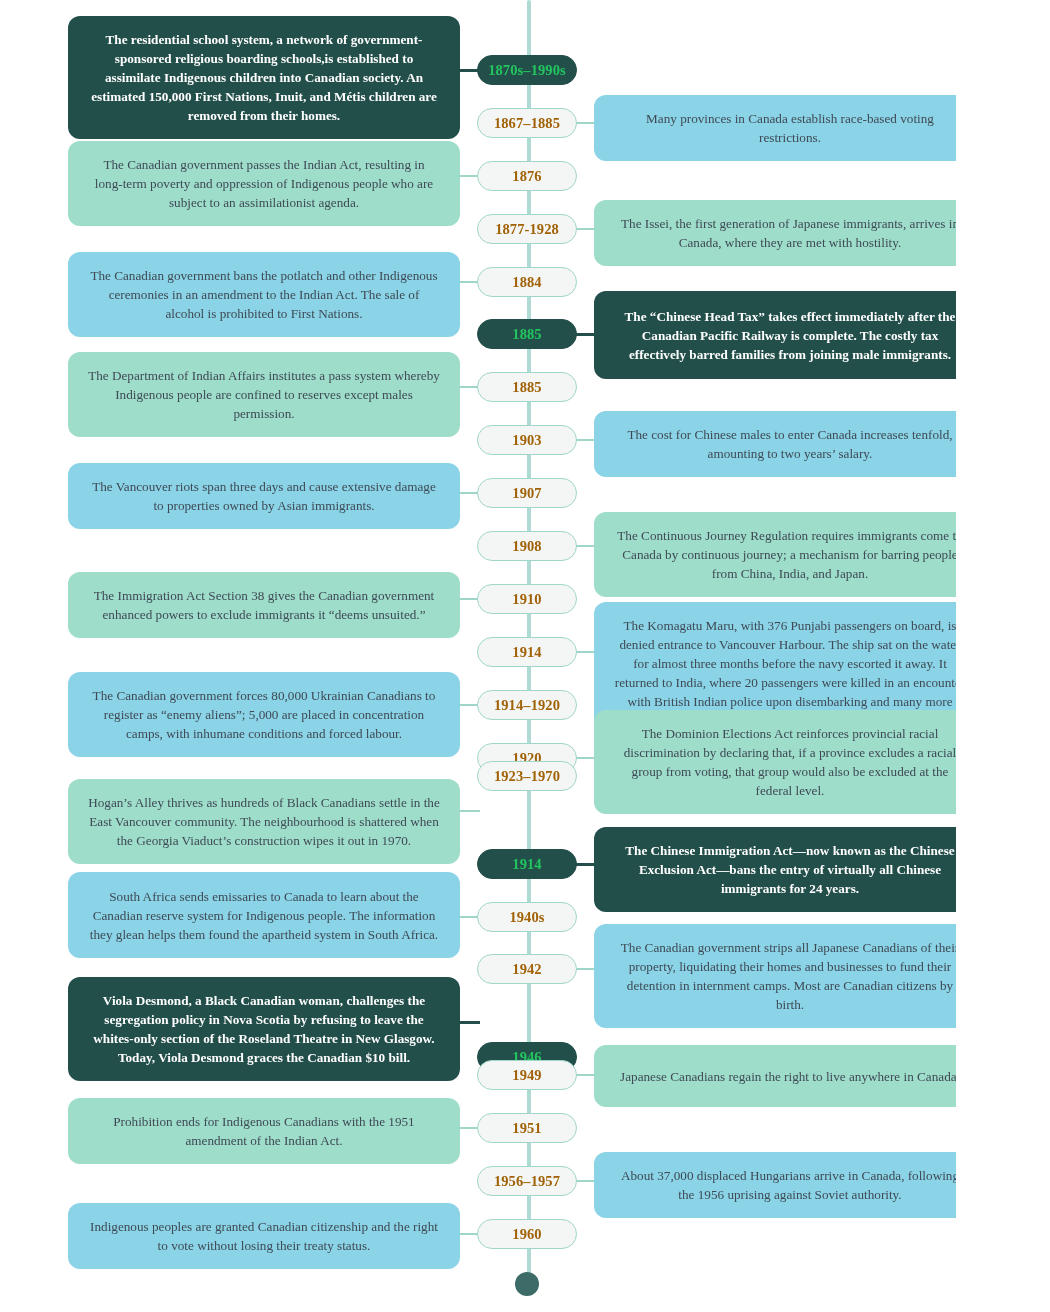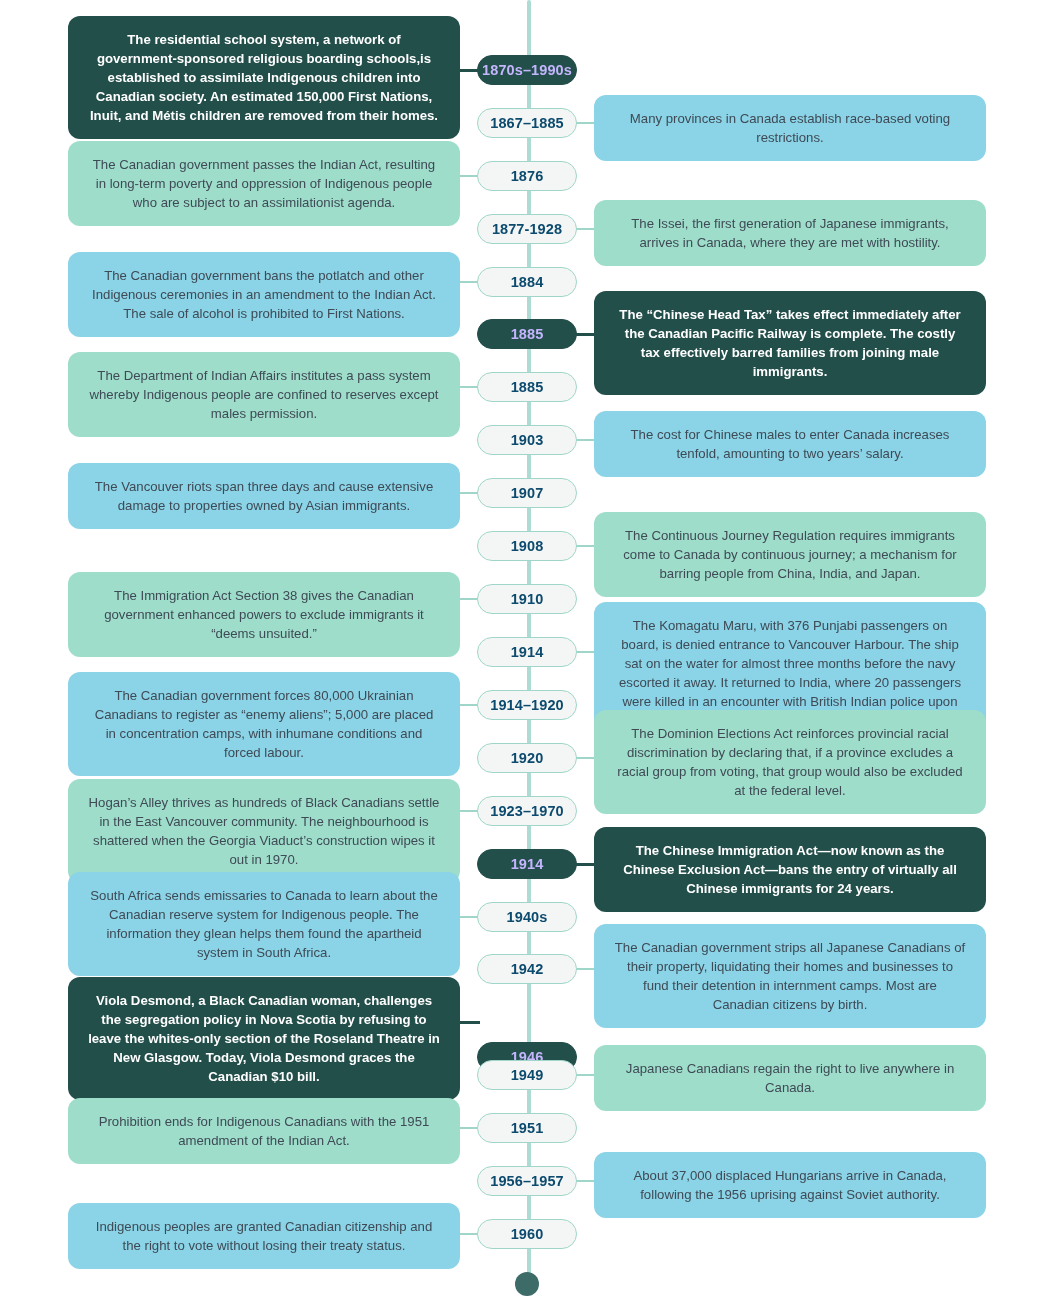--- a/index.html
+++ b/index.html
@@ -6,24 +6,25 @@
   html, body {
     margin: 0;
     padding: 0;
     background: #ffffff;
   }
   body {
     font-family: "Liberation Sans", sans-serif;
   }
   #timeline-root {
     position: relative;
-    width: 1050px;
+    width: 956px;
     height: 1312px;
     background: #ffffff;
     overflow: hidden;
+    font-family: Liberation Serif, serif;
   }
 
   
   .spine {
     position: absolute;
     left: 527px;
     top: 0px;
     width: 4px;
     height: 1275px;
     background: #aedcd4;
@@ -51,26 +52,26 @@
     align-items: center;
     justify-content: center;
     font-size: 14.5px;
     font-weight: bold;
     letter-spacing: 0.1px;
     z-index: 5;
   }
   .pill.light {
     background: #f4f6f5;
     border: 1.6px solid #9fd6c9;
-    color: #0c4a6e;
+    color: #a16207;
   }
   .pill.dark {
     background: #234f4b;
     border: 1.6px solid #234f4b;
-    color: #c4b5fd;
+    color: #22c55e;
   }
 
   
   .connector {
     position: absolute;
     height: 2px;
     background: #9fd6c9;
     z-index: 1;
   }
   .connector.dark {
@@ -182,21 +183,21 @@
       <div class="pill light" style="top: 690px;">1914–1920</div>
       <div class="connector right" style="top: 757px;"></div>
       <div class="card right mint" style="top: 710px; min-height: 101px;">
         <span class="card-text">The Dominion Elections Act reinforces provincial racial discrimination by declaring that, if a province excludes a racial group from voting, that group would also be excluded at the federal level.</span>
       </div>
       <div class="pill light" style="top: 743px;">1920</div>
       <div class="connector left" style="top: 810px;"></div>
       <div class="card left mint" style="top: 779px; min-height: 66px;">
         <span class="card-text">Hogan’s Alley thrives as hundreds of Black Canadians settle in the East Vancouver community. The neighbourhood is shattered when the Georgia Viaduct’s construction wipes it out in 1970.</span>
       </div>
-      <div class="pill light" style="top: 796px;">1923–1970</div>
+      <div class="pill light" style="top: 761px;">1923–1970</div>
       <div class="connector right dark" style="top: 863px;"></div>
       <div class="card right dark" style="top: 827px; min-height: 74px;">
         <span class="card-text">The Chinese Immigration Act—now known as the Chinese Exclusion Act—bans the entry of virtually all Chinese immigrants for 24 years.</span>
       </div>
       <div class="pill dark" style="top: 849px;">1914</div>
       <div class="connector left" style="top: 916px;"></div>
       <div class="card left blue" style="top: 872px; min-height: 86px;">
         <span class="card-text">South Africa sends emissaries to Canada to learn about the Canadian reserve system for Indigenous people. The information they glean helps them found the apartheid system in South Africa.</span>
       </div>
       <div class="pill light" style="top: 902px;">1940s</div>

